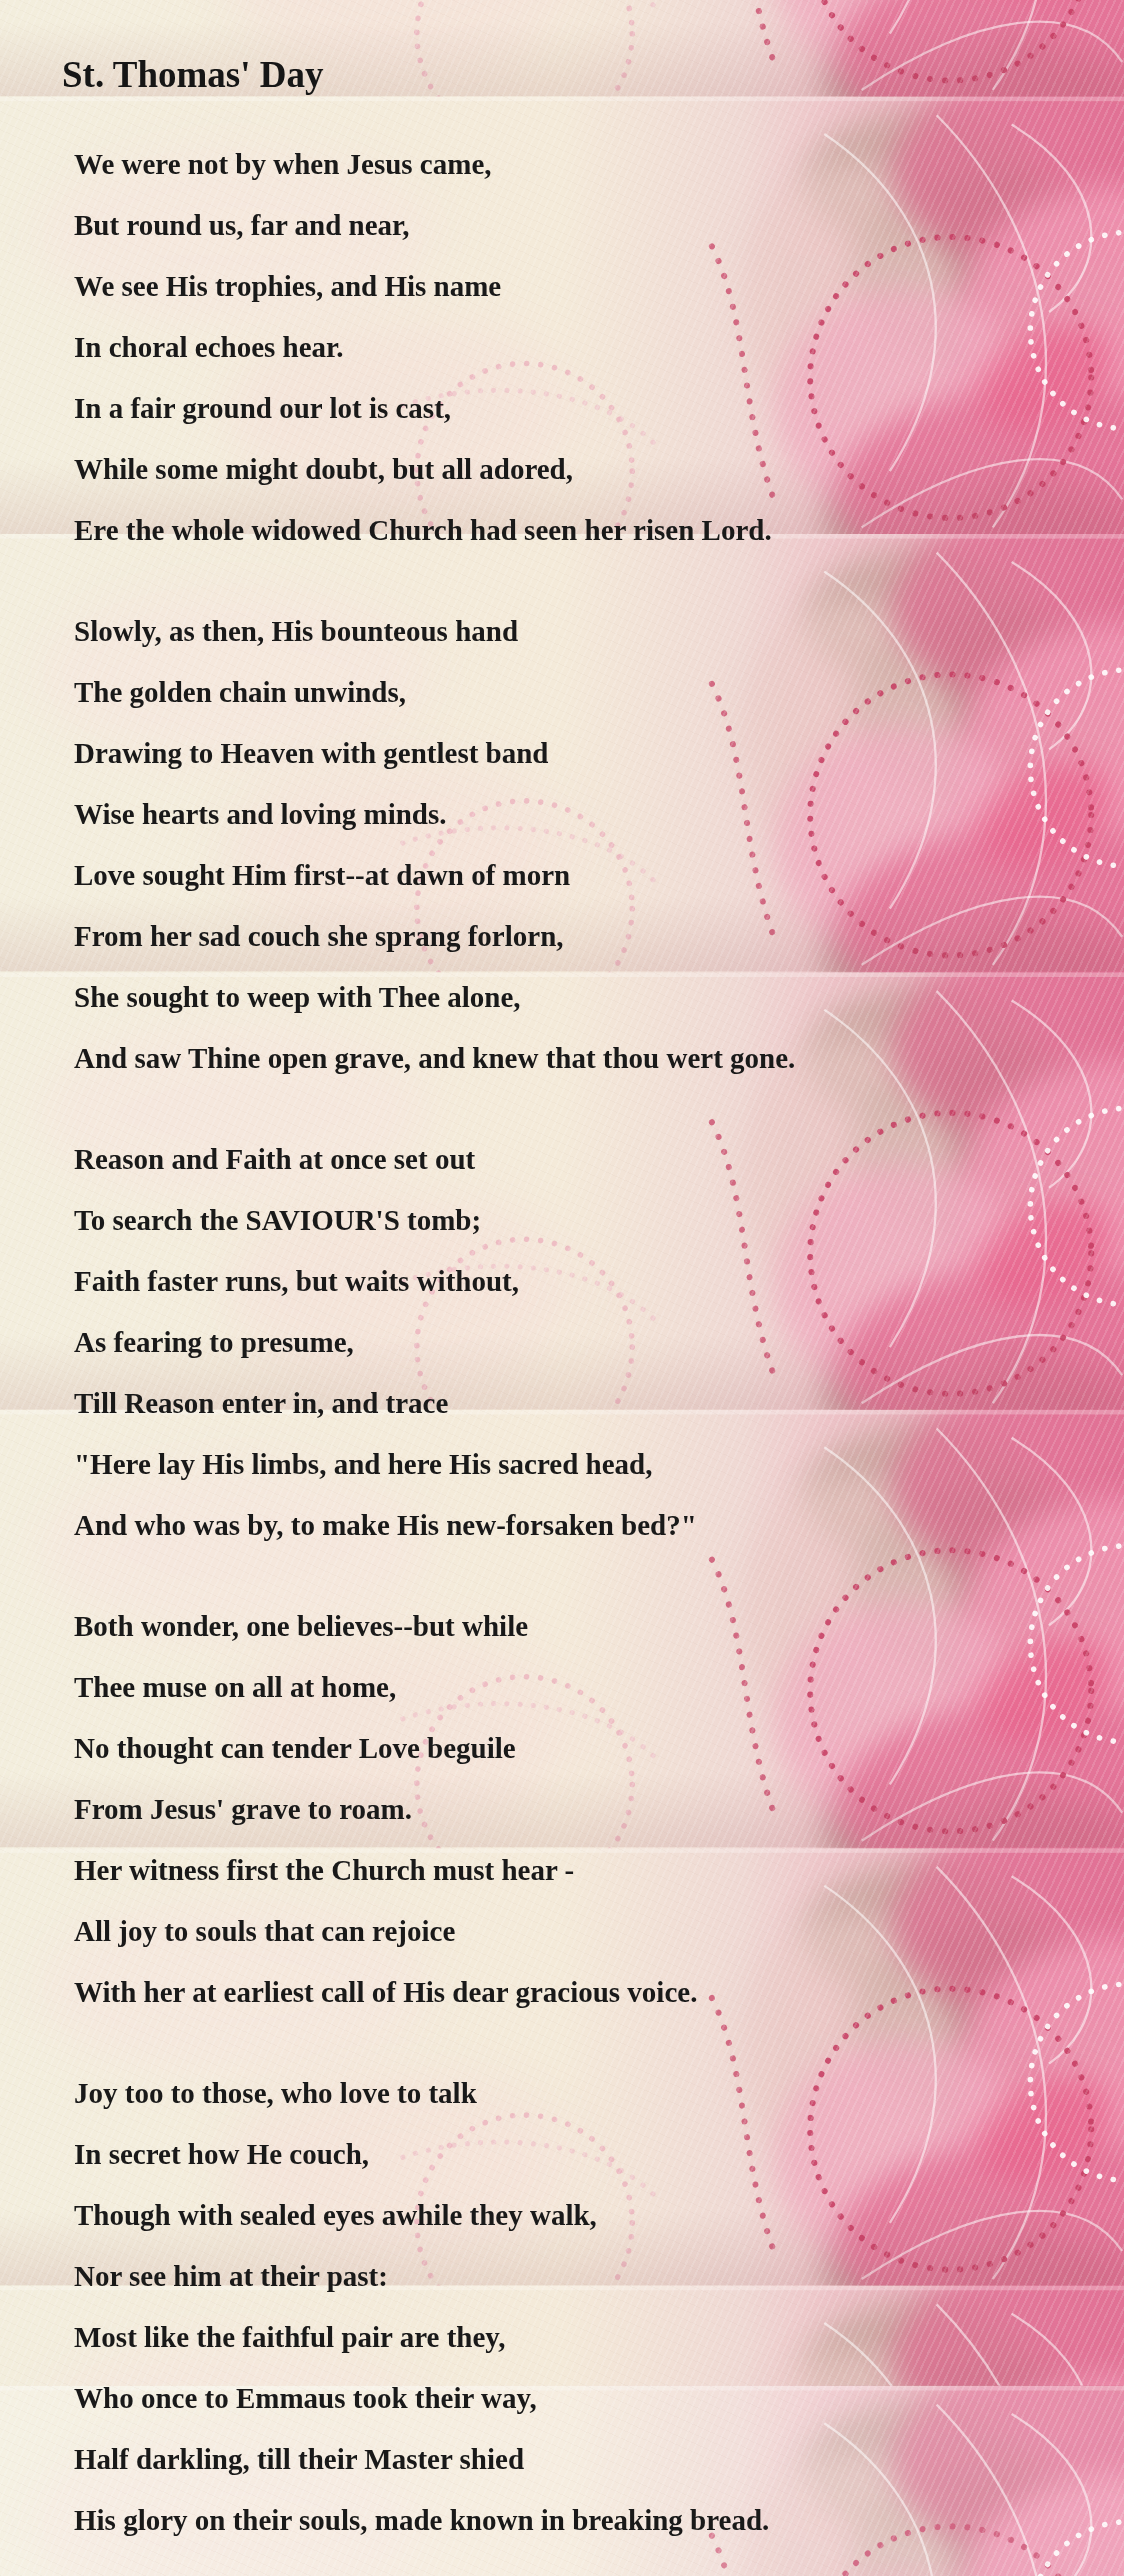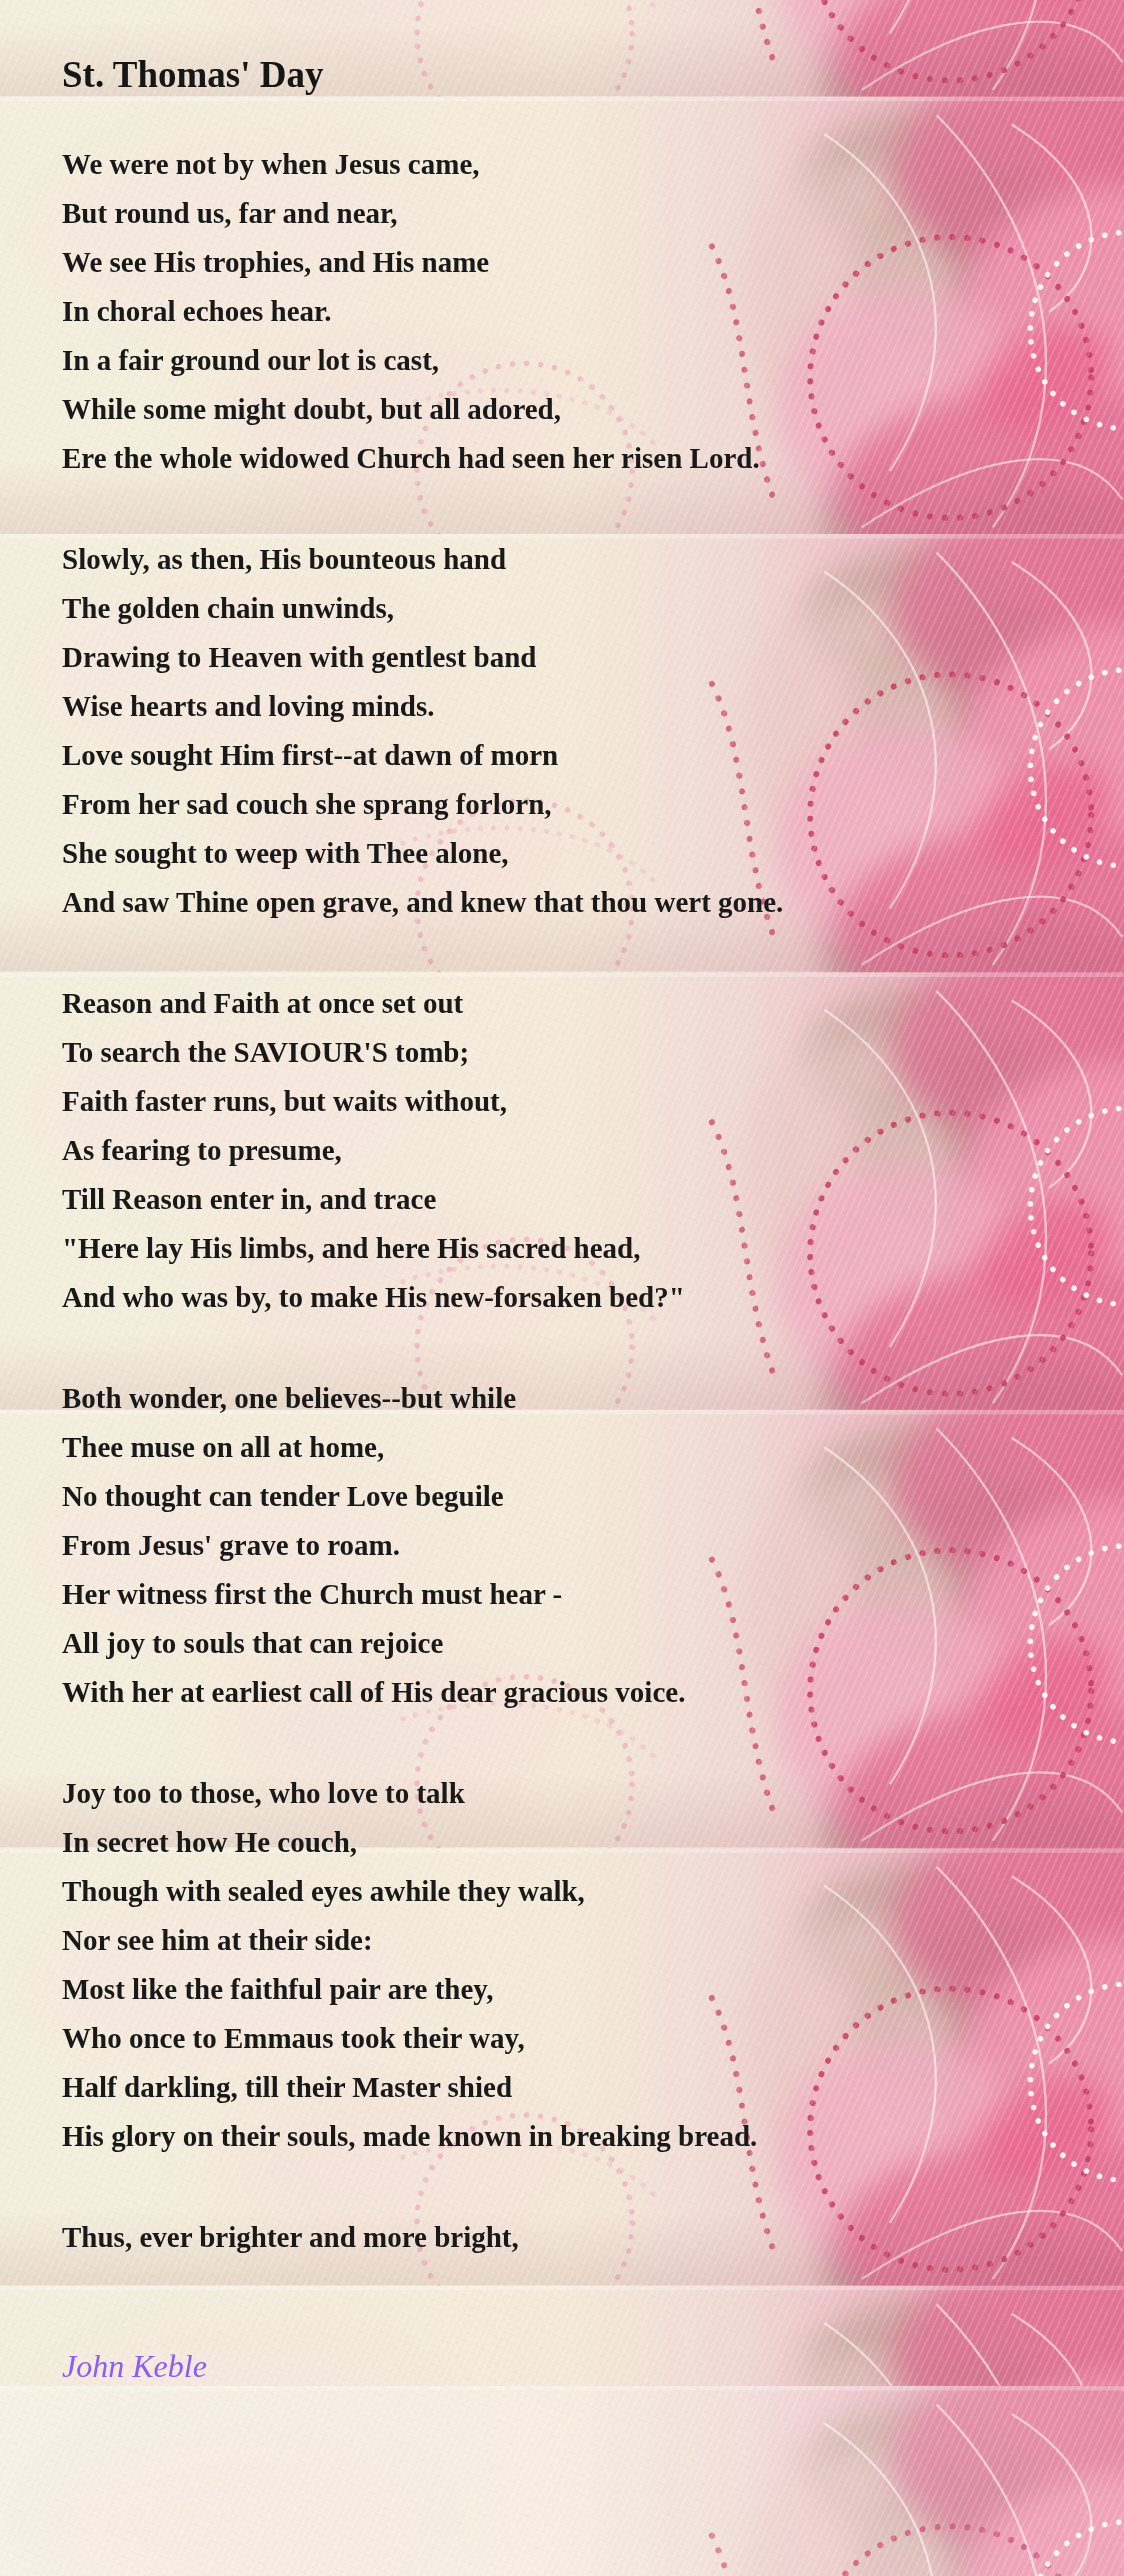--- a/index.html
+++ b/index.html
@@ -32,21 +32,21 @@
   }
   .title {
     margin: 0 0 43px 0;
     font-size: 37px;
     font-weight: bold;
     line-height: 45px;
     color: #161616;
   }
   .stanza { margin: 0 0 52px 0; }
   .line {
-    margin: 0;
+    margin: 12px;
     font-size: 29px;
     font-weight: bold;
     line-height: 49px;
     color: #191919;
     white-space: nowrap;
   }
   .author {
     margin: 86px 0 0 0;
     font-size: 32px;
     font-style: italic;
@@ -184,21 +184,21 @@
           <p class="line">No thought can tender Love beguile</p>
           <p class="line">From Jesus' grave to roam.</p>
           <p class="line">Her witness first the Church must hear -</p>
           <p class="line">All joy to souls that can rejoice</p>
           <p class="line">With her at earliest call of His dear gracious voice.</p>
         </div>
         <div class="stanza">
           <p class="line">Joy too to those, who love to talk</p>
           <p class="line">In secret how He couch,</p>
           <p class="line">Though with sealed eyes awhile they walk,</p>
-          <p class="line">Nor see him at their side:</p>
+          <p class="line">Nor see him at their past:</p>
           <p class="line">Most like the faithful pair are they,</p>
           <p class="line">Who once to Emmaus took their way,</p>
           <p class="line">Half darkling, till their Master shied</p>
           <p class="line">His glory on their souls, made known in breaking bread.</p>
         </div>
         <div class="stanza">
           <p class="line">Thus, ever brighter and more bright,</p>
         </div>
       </div>
     <div class="author">John Keble</div>

